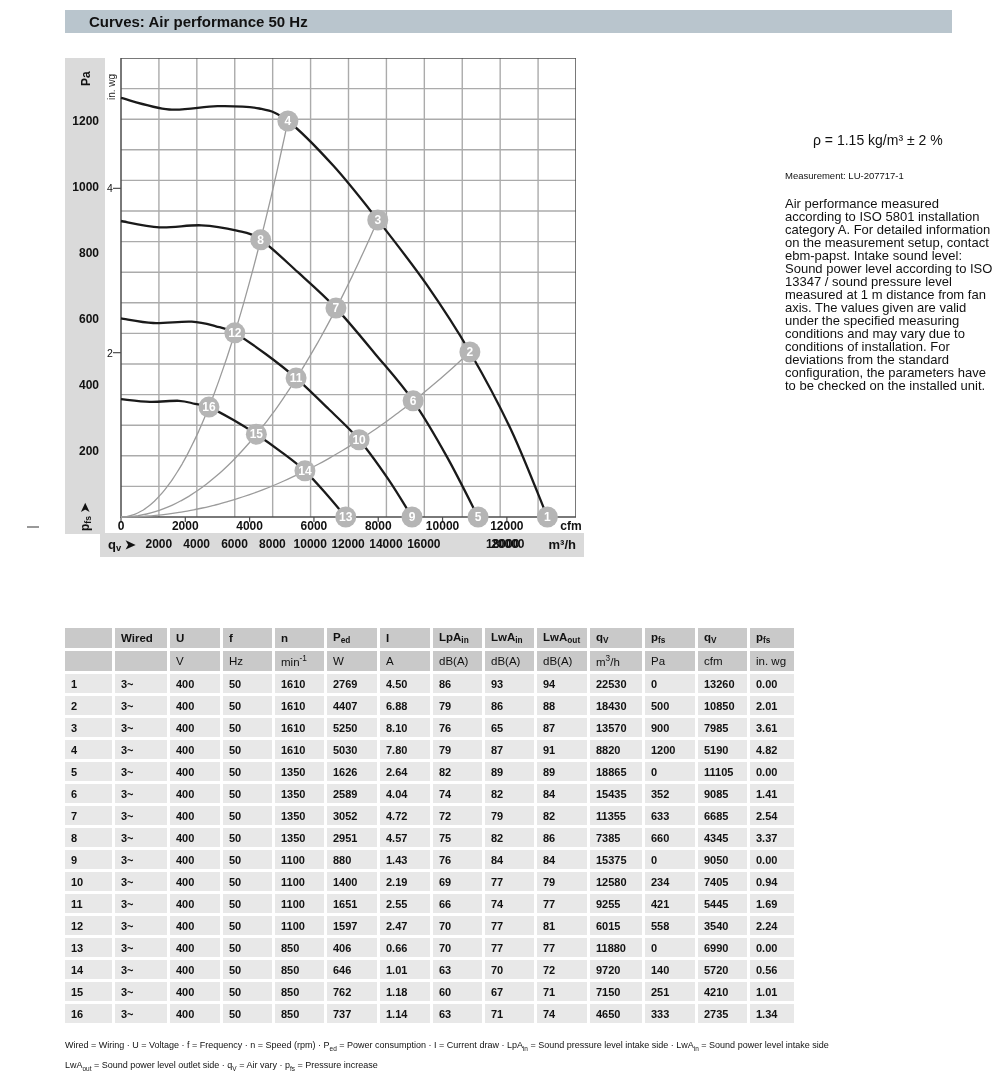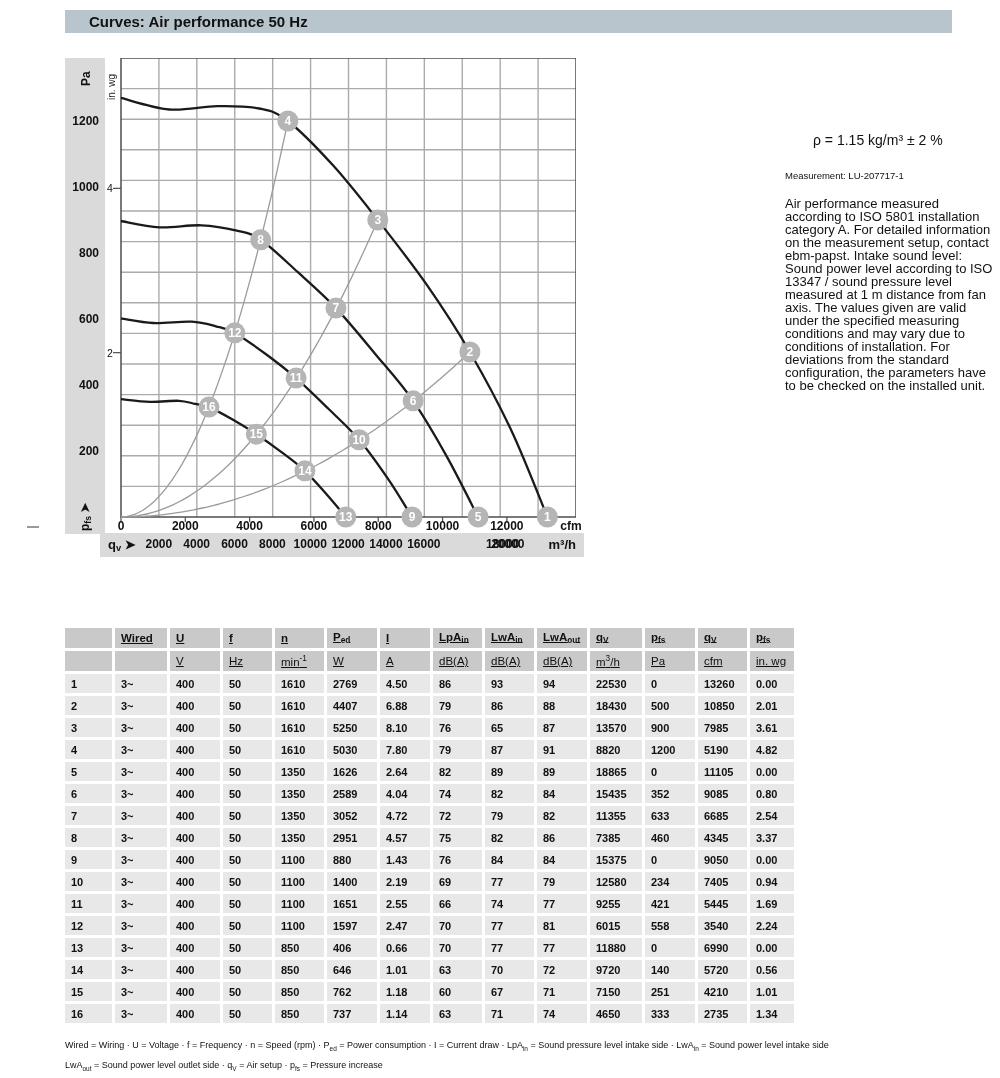--- a/index.html
+++ b/index.html
@@ -32,21 +32,21 @@
   .notes{position:absolute; left:785px; top:132px; width:210px;}
   .density{font-size:14px; margin-bottom:22px;margin-left:28px;}
   .measurement{font-size:9.5px; margin-bottom:16px;}
   .note-par{font-size:13px; line-height:13px; text-align:left;}
 
   .section-bar{position:absolute; left:65px; top:598px; width:887px; height:23px;
     background:var(--c-bar); font-size:15px; font-weight:bold; line-height:23px; padding-left:8px;}
 
   table.mv{position:absolute; left:62px; top:625px; border-collapse:separate; border-spacing:3px; table-layout:fixed;}
   table.mv th, table.mv td{overflow:hidden; white-space:nowrap; padding-left:6px; text-align:left; font-size:11.5px;}
-  table.mv th{background:var(--c-thead); height:20px; font-weight:bold;text-decoration:underline;}
+  table.mv th{background:var(--c-thead); height:20px; font-weight:bold;}
   table.mv tr.units th{font-weight:normal;}
   table.mv td{background:var(--c-row); height:19px; font-weight:bold; font-size:11px;}
   .sub{font-size:72%; vertical-align:-18%;}
   .sup{font-size:72%; vertical-align:super;}
 
   .legend{position:absolute; left:65px; top:1037px; width:930px; font-size:9px; line-height:16.5px; white-space:nowrap;}
 </style>
 </head>
 <body>
 
@@ -355,21 +355,21 @@
           <td>50</td>
           <td>1350</td>
           <td>2589</td>
           <td>4.04</td>
           <td>74</td>
           <td>82</td>
           <td>84</td>
           <td>15435</td>
           <td>352</td>
           <td>9085</td>
-          <td>0.80</td>
+          <td>1.41</td>
         </tr>
         <tr>
           <td>7</td>
           <td>3~</td>
           <td>400</td>
           <td>50</td>
           <td>1350</td>
           <td>3052</td>
           <td>4.72</td>
           <td>72</td>
@@ -385,21 +385,21 @@
           <td>3~</td>
           <td>400</td>
           <td>50</td>
           <td>1350</td>
           <td>2951</td>
           <td>4.57</td>
           <td>75</td>
           <td>82</td>
           <td>86</td>
           <td>7385</td>
-          <td>460</td>
+          <td>660</td>
           <td>4345</td>
           <td>3.37</td>
         </tr>
         <tr>
           <td>9</td>
           <td>3~</td>
           <td>400</td>
           <td>50</td>
           <td>1100</td>
           <td>880</td>
@@ -522,16 +522,16 @@
           <td>4650</td>
           <td>333</td>
           <td>2735</td>
           <td>1.34</td>
         </tr>
       </tbody>
   </table>
 
   <div class="legend">
     <div><span>Wired = Wiring · U = Voltage · f = Frequency · n = Speed (rpm) · P</span><span class="sub">ed</span><span> = Power consumption · I = Current draw · LpA</span><span class="sub">in</span><span> = Sound pressure level intake side · LwA</span><span class="sub">in</span><span> = Sound power level intake side</span></div>
-    <div><span>LwA</span><span class="sub">out</span><span> = Sound power level outlet side · q</span><span class="sub">V</span><span> = Air setup · p</span><span class="sub">fs</span><span> = Pressure increase</span></div>
+    <div><span>LwA</span><span class="sub">out</span><span> = Sound power level outlet side · q</span><span class="sub">V</span><span> = Air vary · p</span><span class="sub">fs</span><span> = Pressure increase</span></div>
   </div>
 
 </div>
 
 </body></html>

